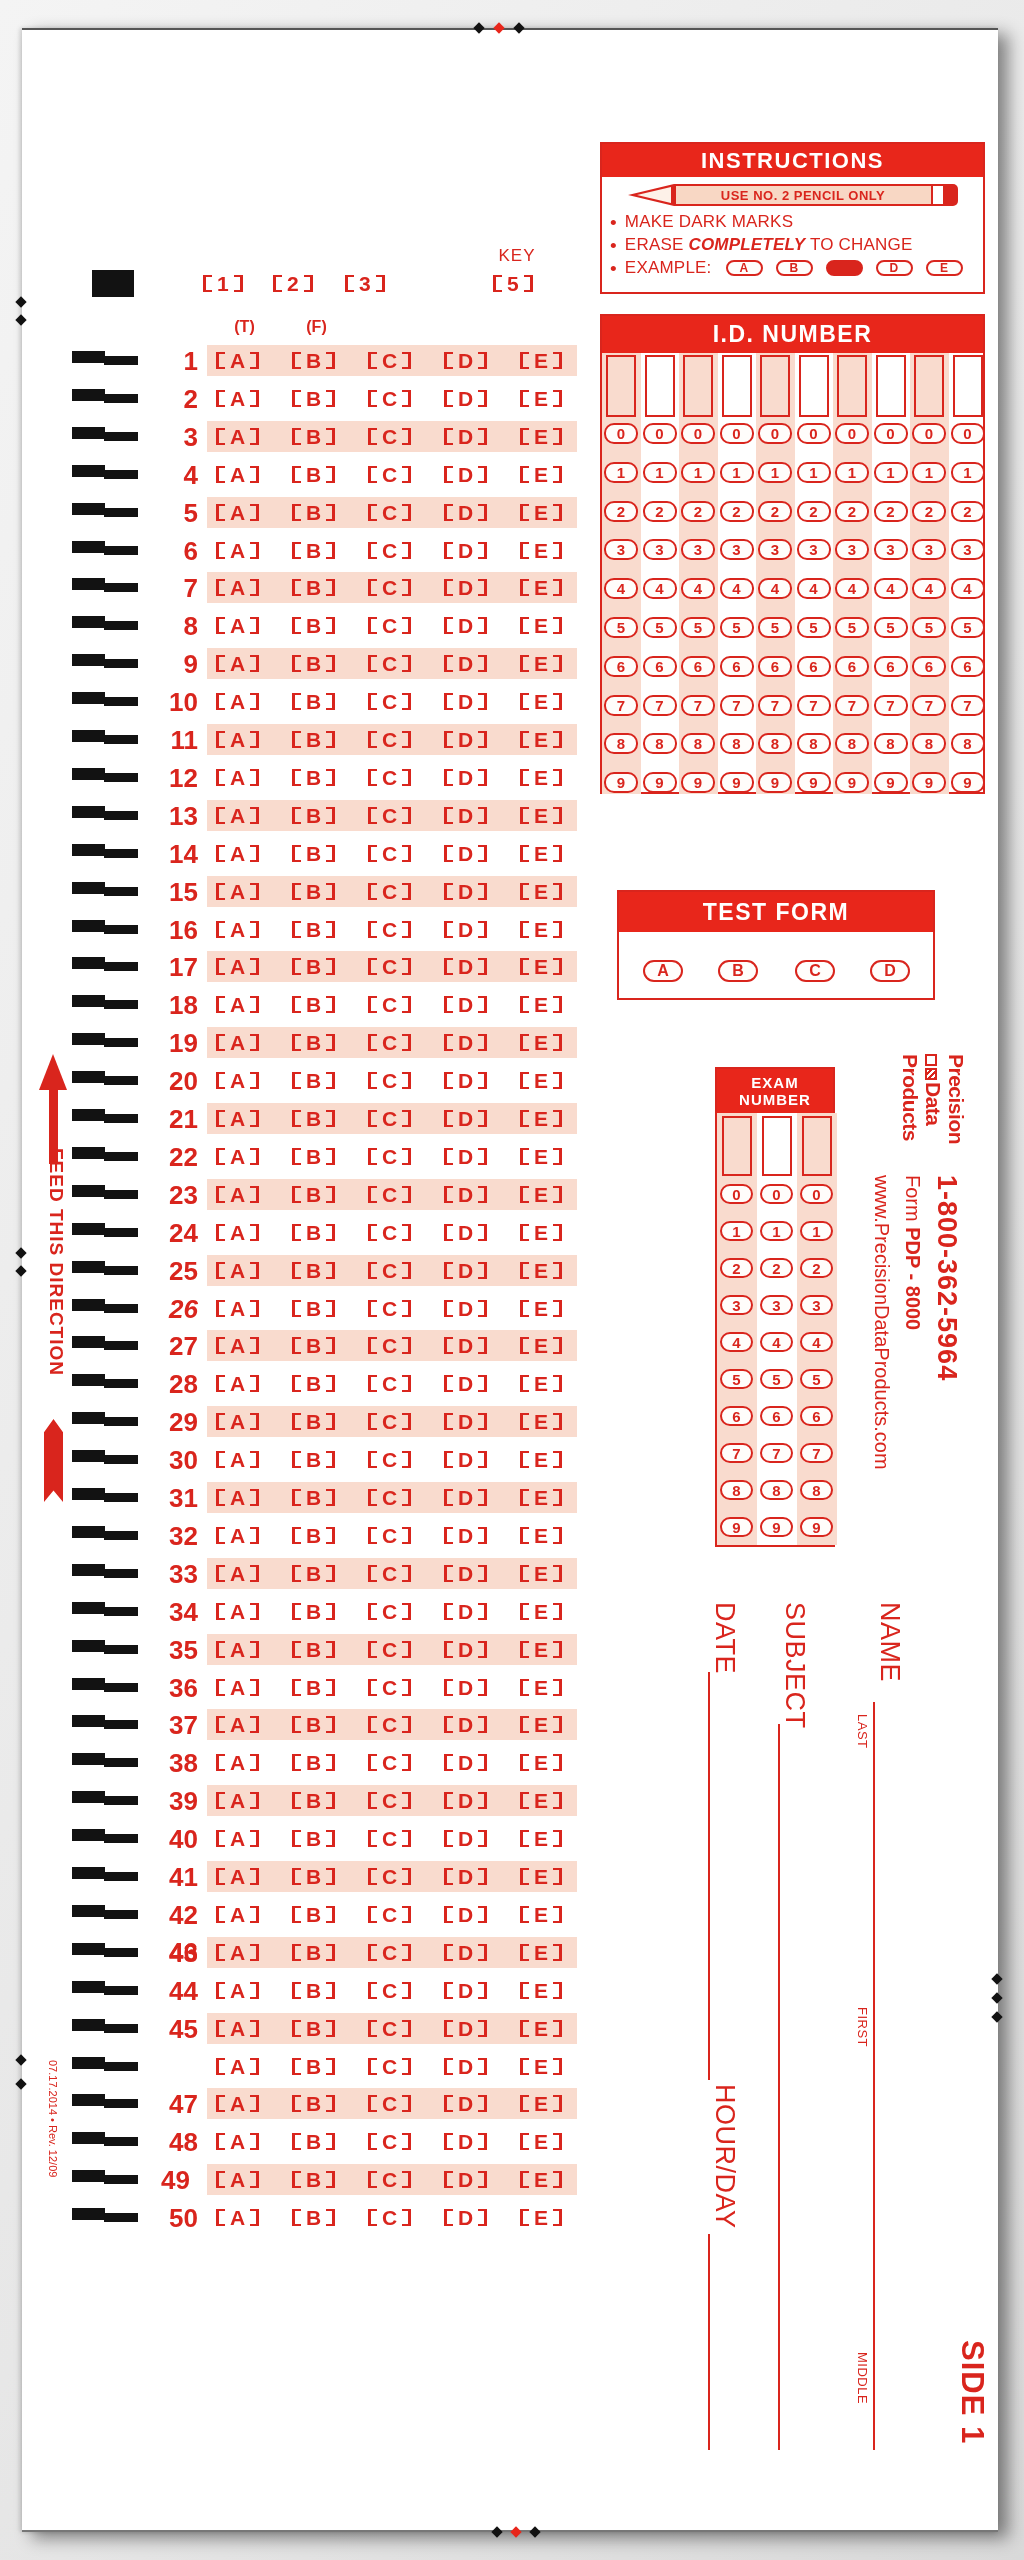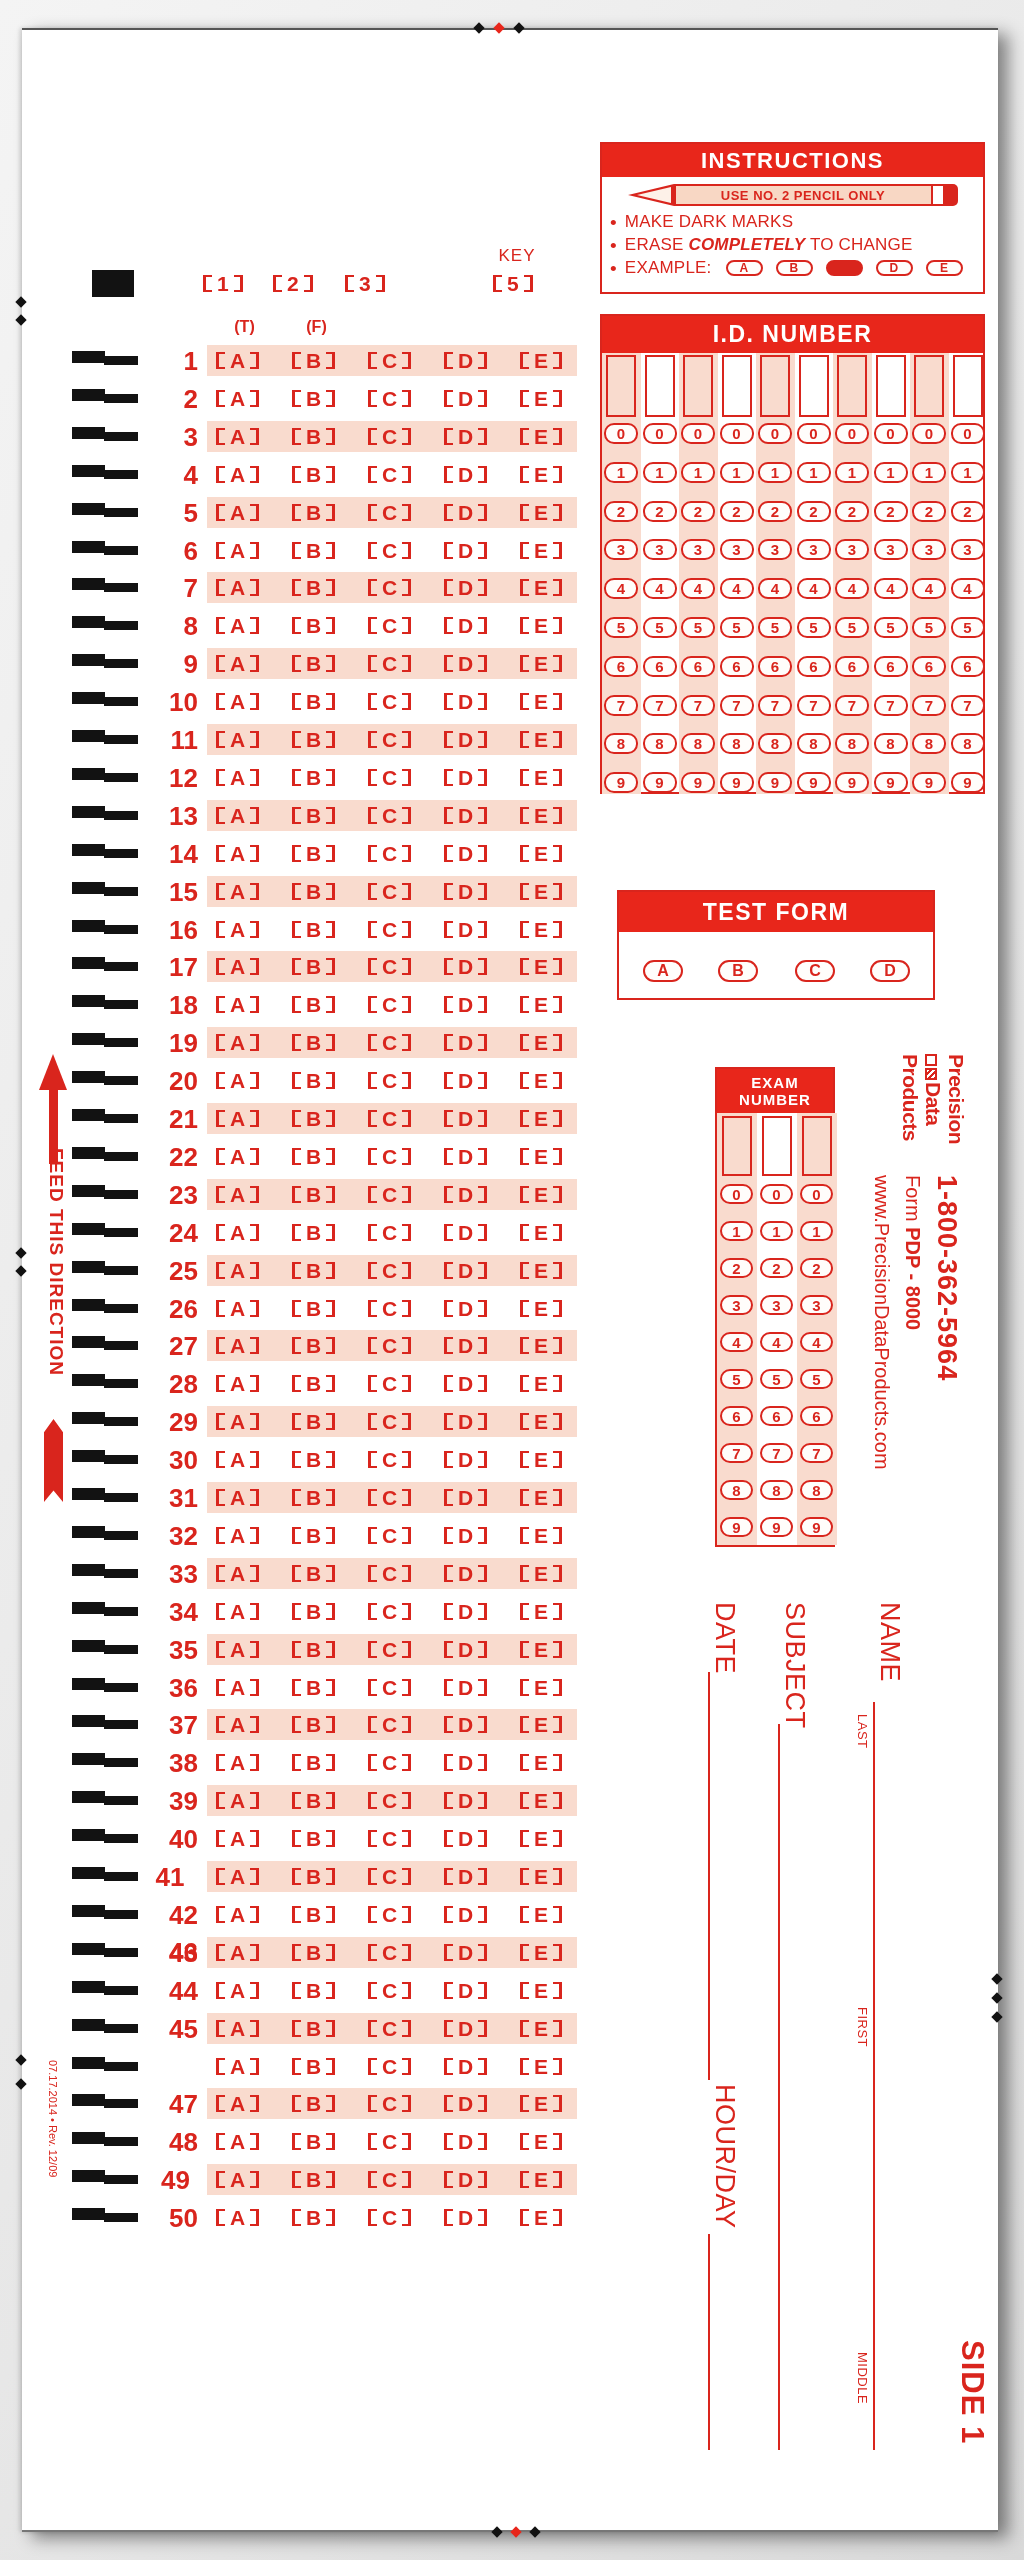--- a/index.html
+++ b/index.html
@@ -866,21 +866,21 @@
         <div class="bk l"></div>
         <span class="bl">D</span>
         <div class="bk r"></div>
       </div>
       <div class="bbub abs" style="left: 498px; top: 1226.6px;">
         <div class="bk l"></div>
         <span class="bl">E</span>
         <div class="bk r"></div>
       </div>
       <div class="row-strip abs" style="top: 1262.5px;"></div>
-      <div class="qnum abs" style="left: 120px; top: 1264.5px;">26</div>
+      <div class="qnum abs" style="left: 120px; top: 1264.5px; font-style: italic;">26</div>
       <div class="bbub abs" style="left: 194px; top: 1264.5px;">
         <div class="bk l"></div>
         <span class="bl">A</span>
         <div class="bk r"></div>
       </div>
       <div class="bbub abs" style="left: 270px; top: 1264.5px;">
         <div class="bk l"></div>
         <span class="bl">B</span>
         <div class="bk r"></div>
       </div>
@@ -1271,21 +1271,21 @@
         <div class="bk l"></div>
         <span class="bl">D</span>
         <div class="bk r"></div>
       </div>
       <div class="bbub abs" style="left: 498px; top: 1795.1px;">
         <div class="bk l"></div>
         <span class="bl">E</span>
         <div class="bk r"></div>
       </div>
       <div class="row-strip abs pink" style="top: 1831px;"></div>
-      <div class="qnum abs" style="left: 120px; top: 1833px; text-align: center;">41</div>
+      <div class="qnum abs" style="left: 120px; top: 1833px;">41</div>
       <div class="bbub abs" style="left: 194px; top: 1833px;">
         <div class="bk l"></div>
         <span class="bl">A</span>
         <div class="bk r"></div>
       </div>
       <div class="bbub abs" style="left: 270px; top: 1833px;">
         <div class="bk l"></div>
         <span class="bl">B</span>
         <div class="bk r"></div>
       </div>

